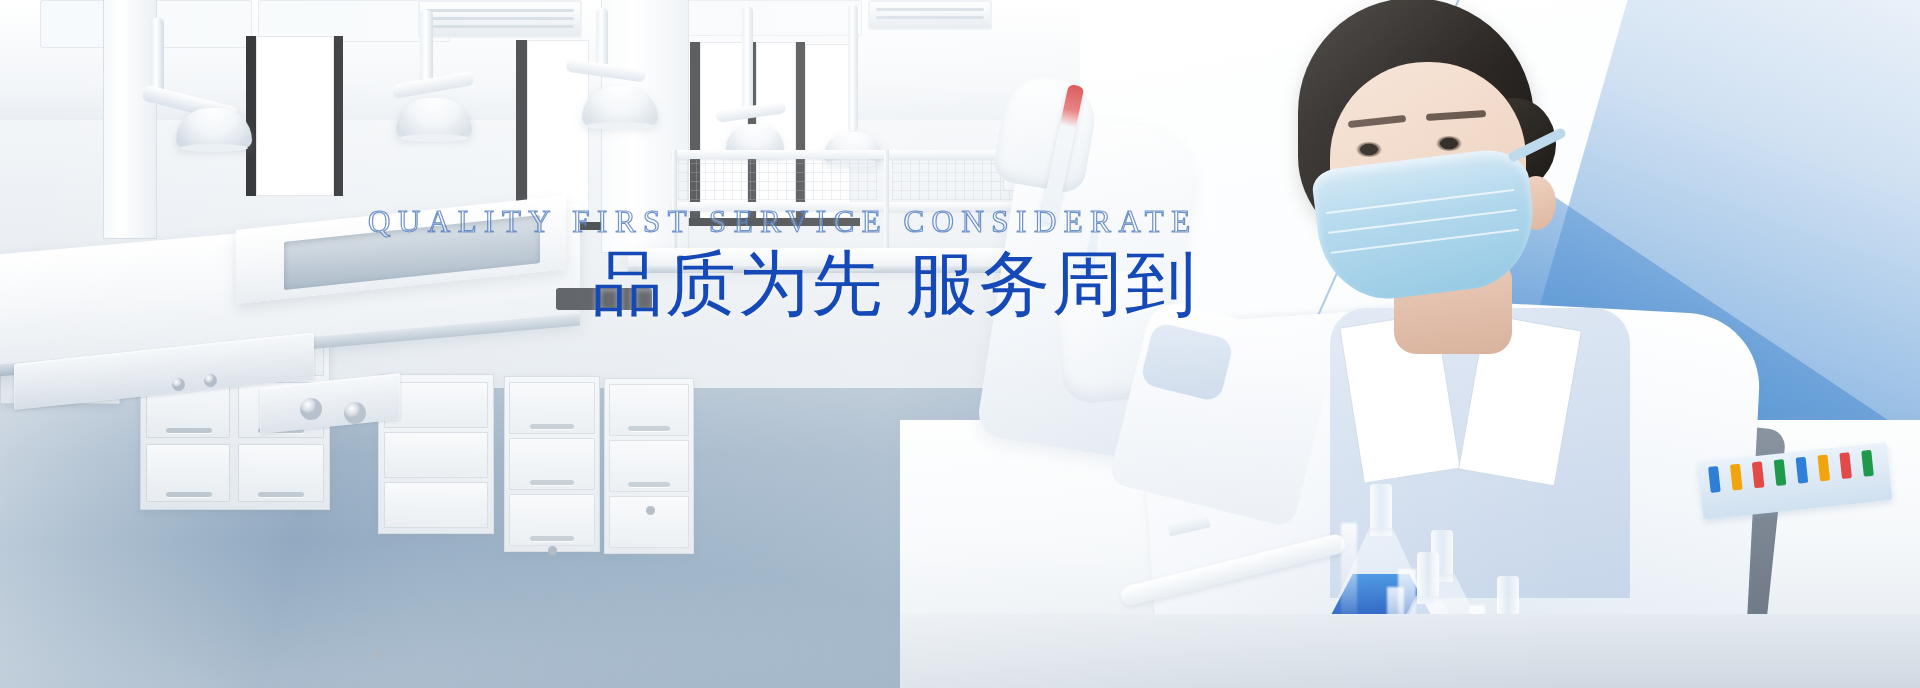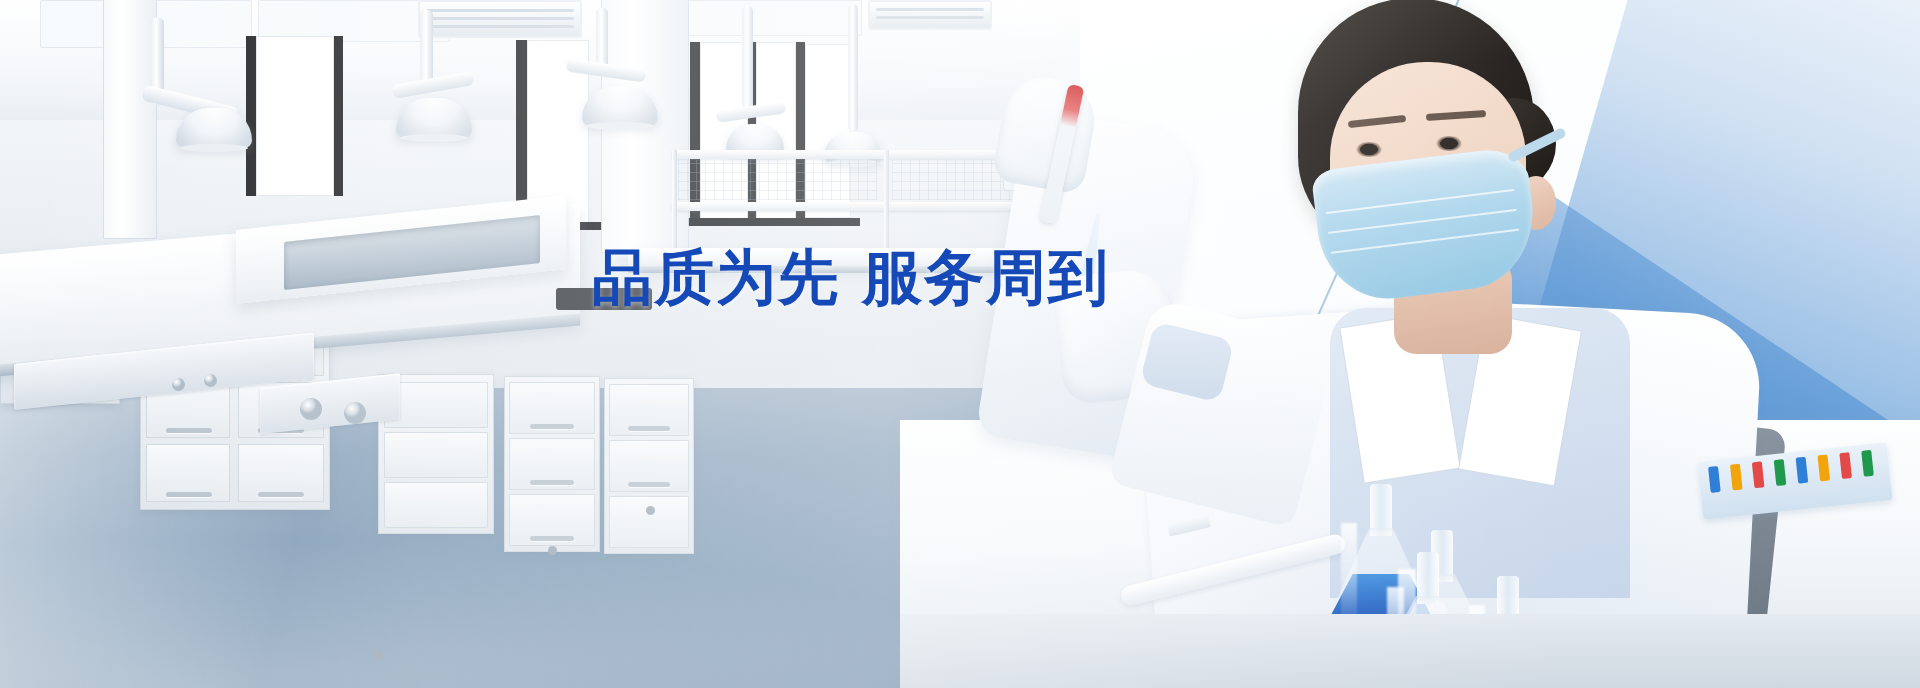--- a/index.html
+++ b/index.html
@@ -339,22 +339,22 @@
     font-size:31px;line-height:1;
     letter-spacing:7.5px;
     color:rgba(72,118,190,.0);
     -webkit-text-stroke:1.2px rgba(72,118,190,.78);
     white-space:nowrap;
     text-shadow:0 1px 0 rgba(255,255,255,.35);
   }
 
   .headline{
     position:absolute;left:592px;top:248px;
-    font-size:60px;line-height:1;
-    font-weight:bold;
+    font-size:71px;line-height:1;
+    font-weight:normal;
     color:#1549b8;
     letter-spacing:2px;
     white-space:nowrap;
     text-shadow:0 2px 5px rgba(255,255,255,.45);
   }
   .headline .gap{display:inline-block;width:22px;}
 
   .greenbar{
     position:absolute;left:398px;top:316px;
     width:602px;height:60px;
@@ -600,20 +600,21 @@
       <div class="tip" style="left:120px;background:#f2a40c;"></div>
       <div class="tip" style="left:142px;background:#e24a4a;"></div>
       <div class="tip" style="left:164px;background:#1f9a4c;"></div>
     </div>
 
     <div class="desk-front"></div>
     <div class="haze"></div>
   </div>
 
   <div class="copy">
+    <div class="eyebrow">QUALITY FIRST SERVICE CONSIDERATE</div>
 
     <div class="headline">
       <span>品质为先</span><span class="gap"></span><span>服务周到</span>
     </div>
 
   </div>
 
 </div>
 
 </body></html>

